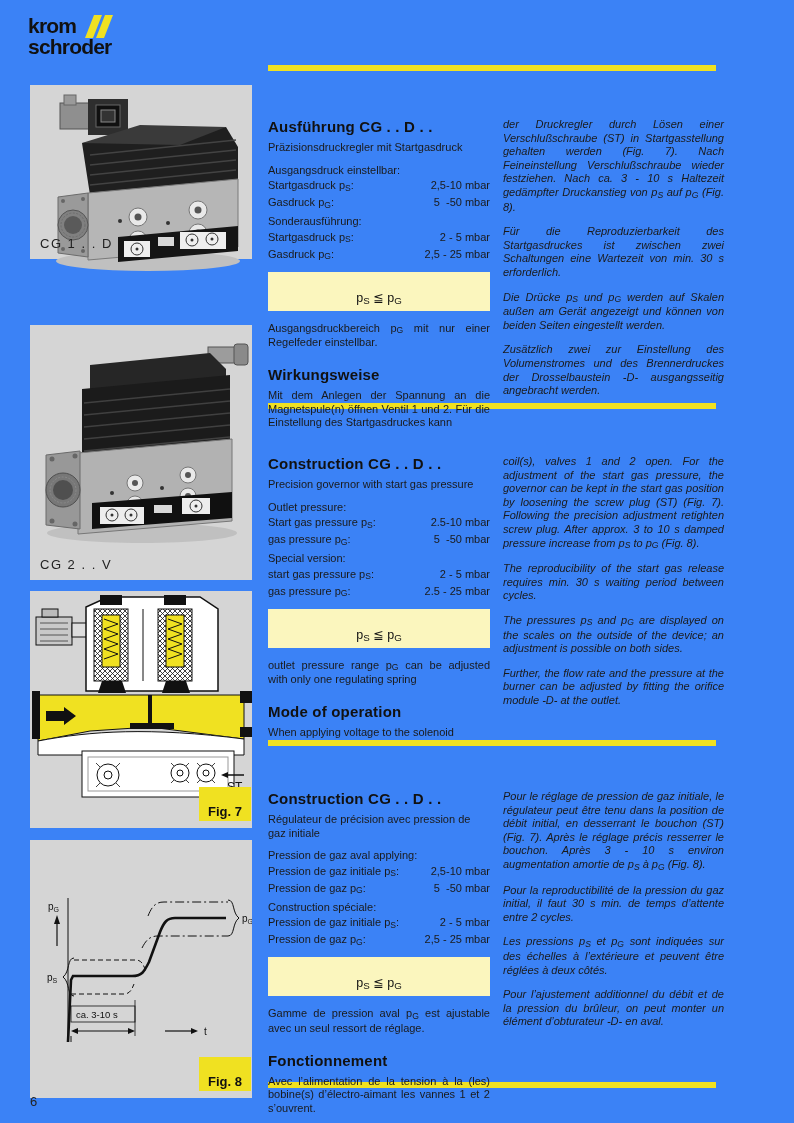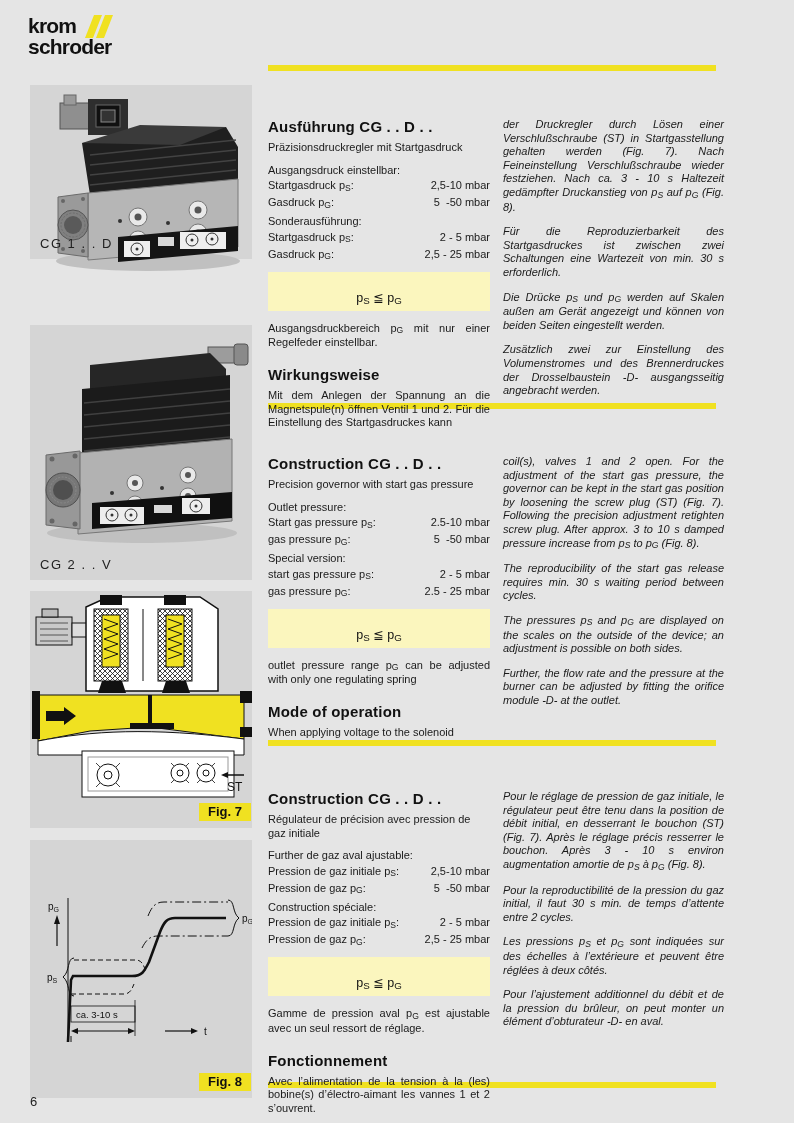--- a/index.html
+++ b/index.html
@@ -1,28 +1,28 @@
 <!DOCTYPE html>
 <html style="--accent: #F0E121; --formula_bg: #FBF6BE; --panel_bg: #D5D5D5;"><head>
 <meta charset="utf-8">
 <style>
   :root{
     --accent:#F0E121;
     --formula_bg:#FBF6BE;
     --panel_bg:#D5D5D5;
   }
   html,body{margin:0;padding:0;background:#888;}
-  .page{position:relative;width:794px;height:1123px;background:#e5e5e5;
+  .page{position:relative;width:794px;height:1123px;background:#3b82f6;
         font-family:"Liberation Sans","DejaVu Sans",sans-serif;color:#1a1a1a;overflow:hidden;margin:0 auto;}
   .bar{position:absolute;left:268px;width:448px;height:6px;background:var(--accent);}
   .panel{position:absolute;left:30px;width:222px;background:var(--panel_bg);}
   .panel svg{display:block;}
   .caption{position:absolute;left:10px;bottom:8px;font-size:13px;letter-spacing:1.5px;color:#222;}
   .fig-tag{position:absolute;right:1px;bottom:7px;background:var(--accent);
-           font-weight:bold;font-size:13px;padding:1px 9px 2px;color:#111;}
+           font-weight:bold;font-size:13px;padding:17px 9px 2px;color:#111;}
   .text-section{position:absolute;left:268px;width:456px;}
   .col-mid{position:absolute;left:0;top:0;width:222px;}
   .col-right{position:absolute;left:235px;top:0;width:221px;font-style:italic;}
   h2{font-size:15px;margin:0 0 6px;letter-spacing:.2px;color:#111;}
   h2.mode{margin-top:16px;}
   p{font-size:11px;line-height:13.6px;margin:0 0 11px;text-align:justify;}
   p.subtitle{margin-bottom:9px;text-align:left;}
   .spec-group-label{font-size:11px;line-height:13.6px;}
   .spec-row{display:flex;justify-content:space-between;font-size:11px;line-height:16px;}
   .spec-val{white-space:pre;text-align:right;}
@@ -337,21 +337,21 @@
       <p>The pressures p<sub>S</sub> and p<sub>G</sub> are displayed on the scales on the outside of the device; an adjustment is possible on both sides.</p>
       <p>Further, the flow rate and the pressure at the burner can be adjusted by fitting the orifice module -D- at the outlet.</p>
     </div>
   </section>
 
   <section class="text-section" style="top:790px">
     <div class="col-mid">
       <h2>Construction CG . . D . .</h2>
       <p class="subtitle">Régulateur de précision avec pression de gaz initiale</p>
       <div>
-        <div class="spec-group-label">Further de gaz aval ajustable:</div>
+        <div class="spec-group-label">Pression de gaz aval applying:</div>
         <div class="spec-row">
           <span>Pression de gaz initiale p<sub>S</sub>:</span>
           <span class="spec-val">2,5-10 mbar</span>
         </div>
         <div class="spec-row">
           <span>Pression de gaz p<sub>G</sub>:</span>
           <span class="spec-val">5&nbsp;&nbsp;-50 mbar</span>
         </div>
         <div class="spec-gap"></div>
         <div class="spec-group-label">Construction spéciale:</div>

